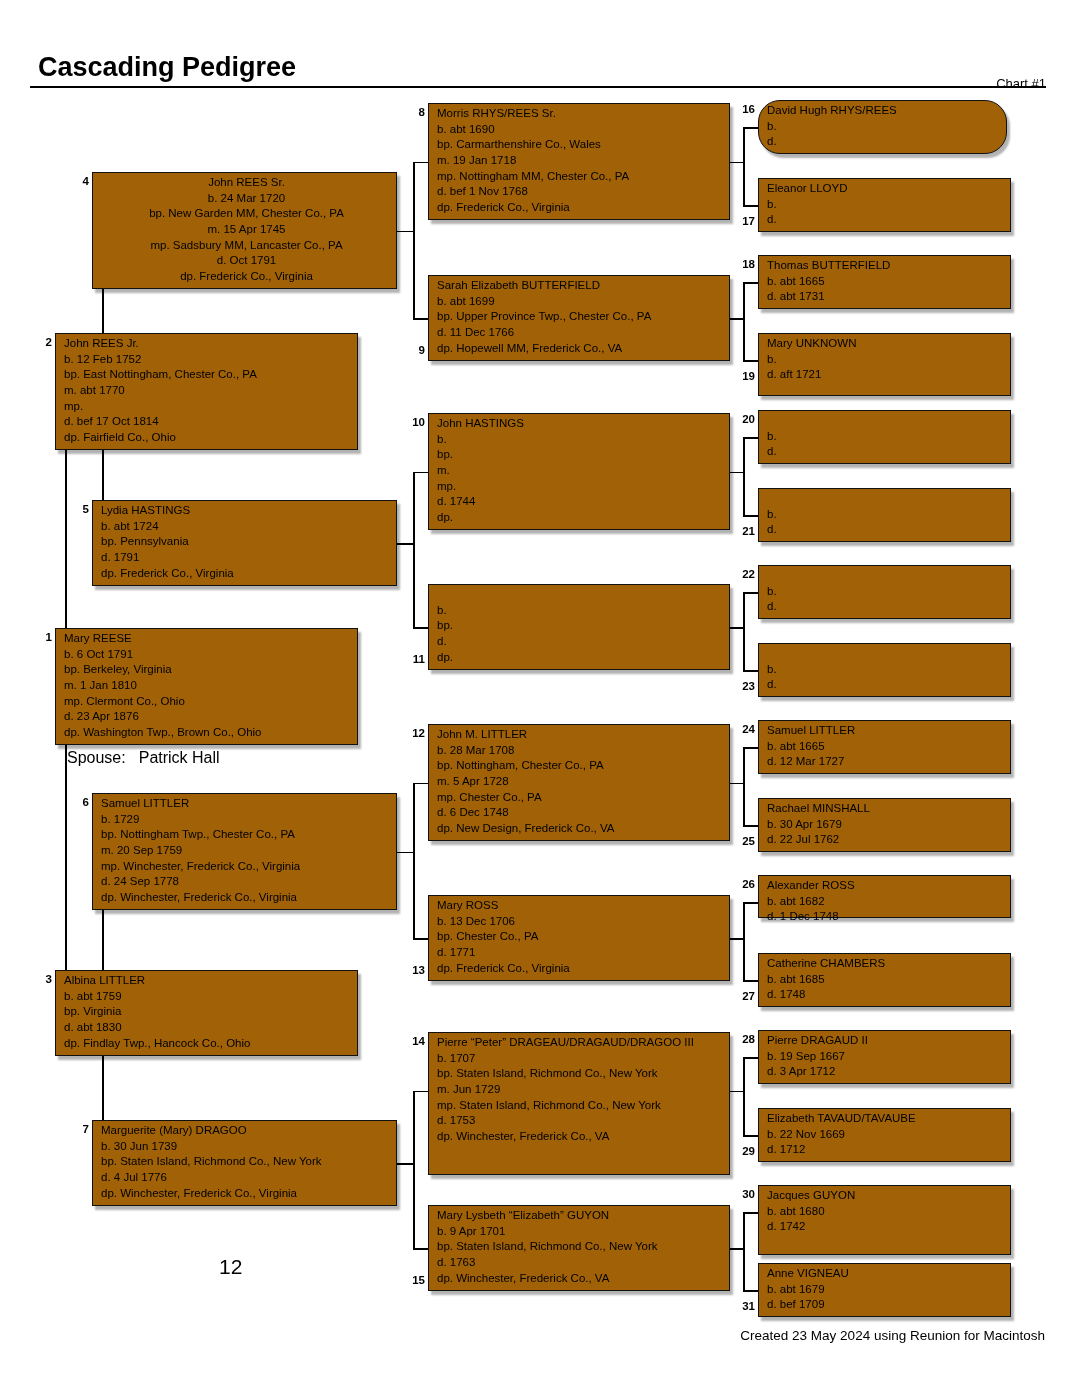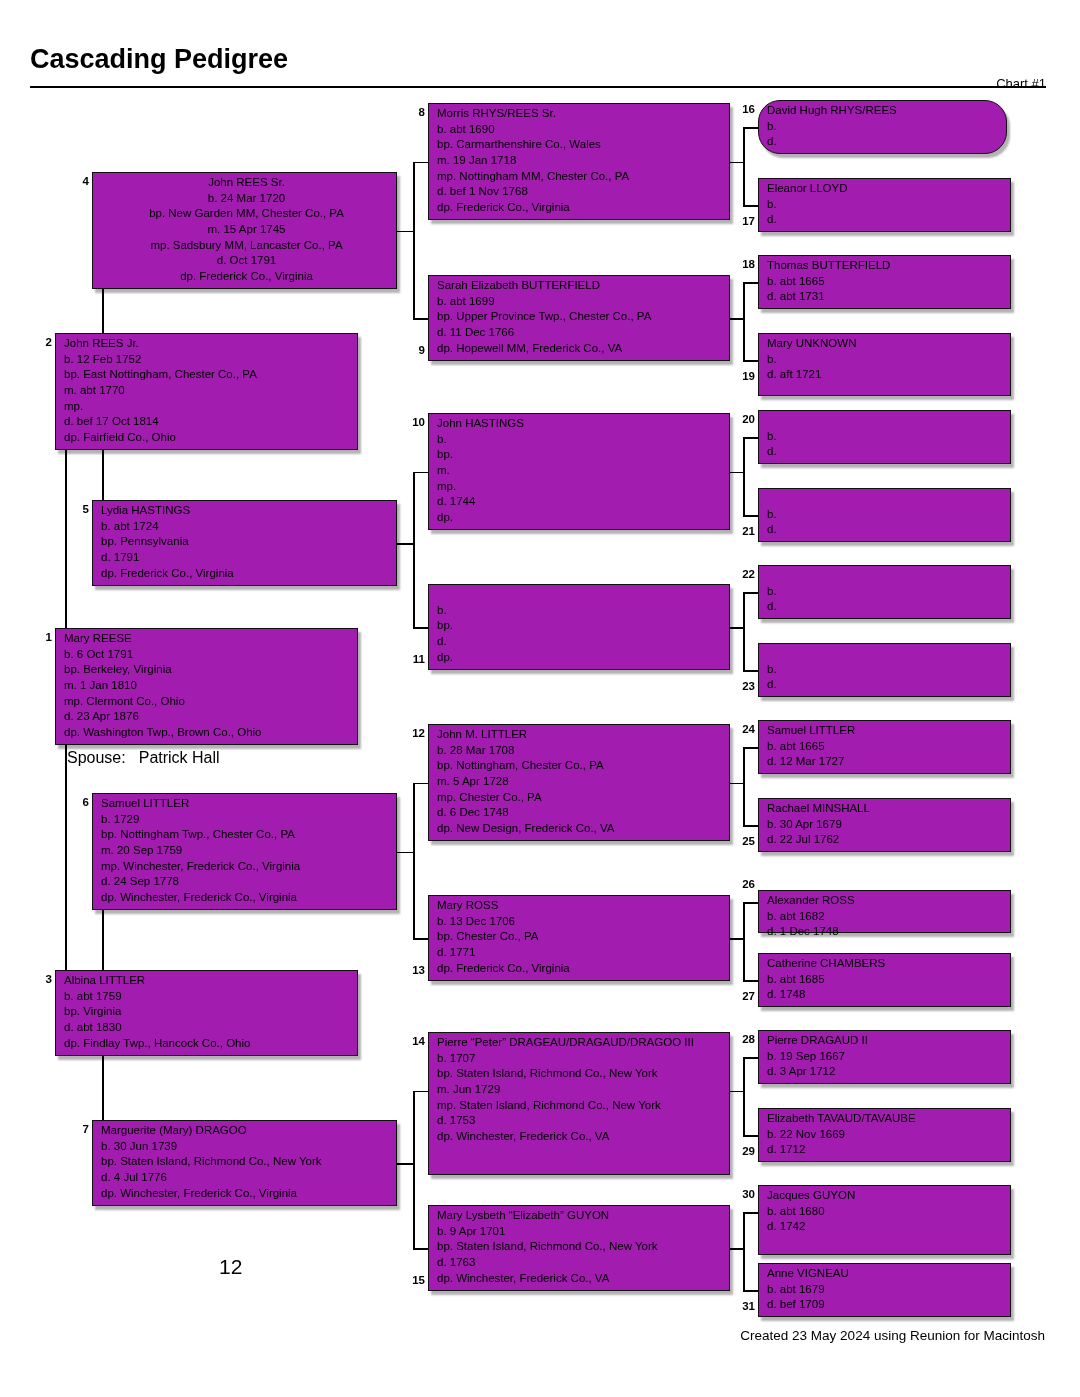--- a/index.html
+++ b/index.html
@@ -2,28 +2,28 @@
 <html><head>
 <meta charset="utf-8">
 <style>
   html, body { margin:0; padding:0; background:#e8e8e8; }
   .page {
     position:relative; width:1080px; height:1397px; margin:0 auto;
     background:#ffffff; font-family:"Liberation Sans", sans-serif; color:#000;
     overflow:hidden;
   }
   .title {
-    position:absolute; left:30px; top:44px; margin:0;
+    position:absolute; left:30px; top:44px; margin:8px;
     font-size:27px; font-weight:bold; white-space:nowrap;
   }
   .chart-label { position:absolute; right:34px; top:76px; font-size:13px;text-align:right; }
   .title-rule { position:absolute; left:30px; top:86px; width:1016px; height:2px; background:#000; }
   .canvas { position:absolute; left:0; top:0; width:1080px; height:1397px; }
   .pbox {
-    position:absolute; background:#a21caf; border:1px solid #111;
+    position:absolute; background:#a16207; border:1px solid #111;
     box-shadow:3px 4px 2px rgba(0,0,0,0.30);
     padding:2px 4px 0 8px; box-sizing:border-box; z-index:2;
   }
   .pline { font-size:11.5px; line-height:15.7px; height:15.7px; white-space:nowrap; }
   .pnum {
     position:absolute; width:26px; text-align:right; z-index:3;
     font-size:11.5px; font-weight:bold; line-height:15.7px;
   }
   .cl { position:absolute; background:#000; z-index:1; }
   .spouse { position:absolute; left:67px; top:749px; font-size:16px; white-space:nowrap; }
@@ -285,21 +285,21 @@
         <div class="pline">b. abt 1665</div>
         <div class="pline">d. 12 Mar 1727</div>
       </div>
       <div class="pnum" style="left: 729px; top: 722px;">24</div>
       <div class="pbox" style="left: 758px; top: 798px; width: 253px; height: 54px;">
         <div class="pline pname">Rachael MINSHALL</div>
         <div class="pline">b. 30 Apr 1679</div>
         <div class="pline">d. 22 Jul 1762</div>
       </div>
       <div class="pnum" style="left: 729px; top: 834px;">25</div>
-      <div class="pbox" style="left: 758px; top: 875px; width: 253px; height: 43px; margin-top: 15px;">
+      <div class="pbox" style="left: 758px; top: 875px; width: 253px; height: 43px;">
         <div class="pline pname">Alexander ROSS</div>
         <div class="pline">b. abt 1682</div>
         <div class="pline">d. 1 Dec 1748</div>
       </div>
       <div class="pnum" style="left: 729px; top: 877px;">26</div>
       <div class="pbox" style="left: 758px; top: 953px; width: 253px; height: 54px;">
         <div class="pline pname">Catherine CHAMBERS</div>
         <div class="pline">b. abt 1685</div>
         <div class="pline">d. 1748</div>
       </div>

